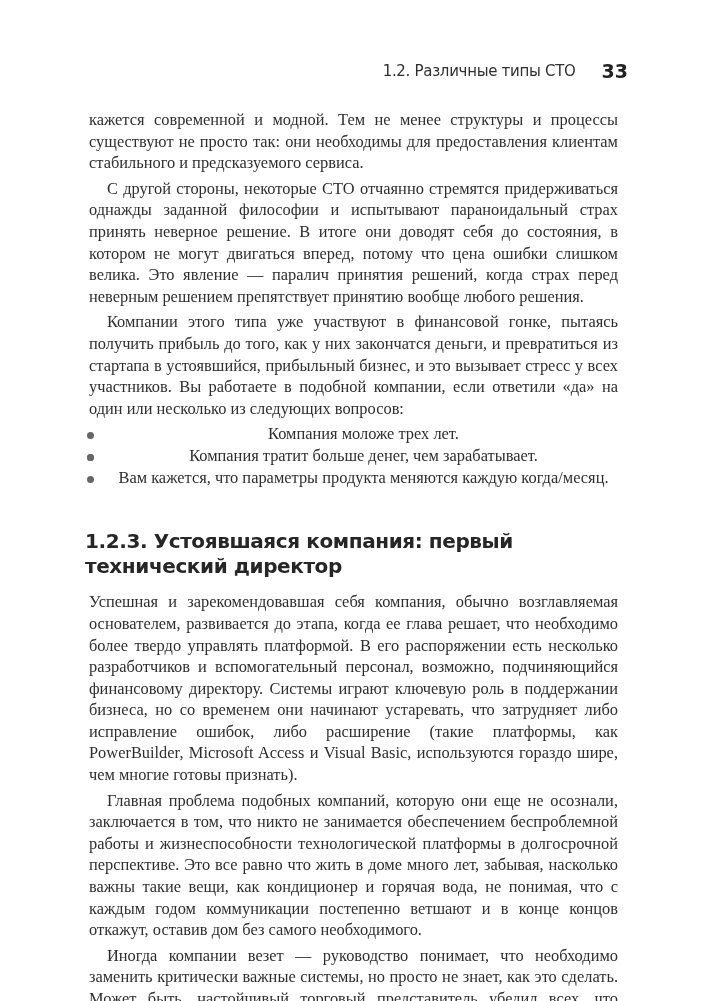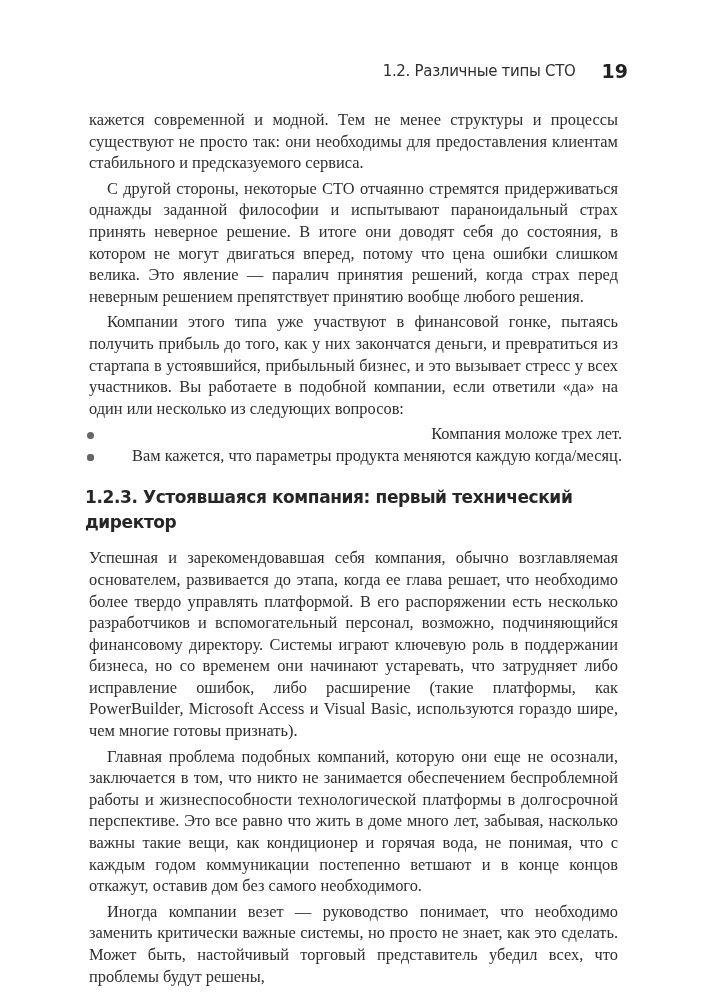--- a/index.html
+++ b/index.html
@@ -40,56 +40,57 @@
   .content p { margin: 4px; }
   .content p.indent { text-indent: 18px; }
   ul.bullets {
     list-style: none;
     margin: 3px 0 0 0; padding: 0;
   }
   ul.bullets li {
     position: relative;
     padding-left: 20px;
     line-height: 22px;
-    text-align: right;
+    text-align: center;
   }
   ul.bullets li .dot {
     position: absolute;
     left: 2px; top: 9px;
     width: 7px; height: 7px;
     border-radius: 50%;
     background: #666;
   }
   h3.subsection {
     font-family: "DejaVu Sans", sans-serif;
     font-weight: bold;
-    font-size: 17px;
+    font-size: 20px;
     line-height: 25px;
-    margin: 18px 0 12px 0;
+    margin: 40px 0 12px 0;
     color: #262626;
     letter-spacing: -0.4px;
     text-align: left;
   }
 </style>
 </head>
 <body>
 
 <div class="header">
   <span class="section">1.2. Различные типы СТО</span>
-  <span class="pageno">19</span>
+  <span class="pageno">33</span>
 </div>
 
 <div class="content">
   <p>кажется современной и модной. Тем не менее структуры и процессы существуют не просто так: они необходимы для предоставления клиентам стабильного и предсказуемого сервиса.</p>
   <p class="indent">С другой стороны, некоторые СТО отчаянно стремятся придерживаться однажды заданной философии и испытывают параноидальный страх принять неверное решение. В итоге они доводят себя до состояния, в котором не могут двигаться вперед, потому что цена ошибки слишком велика. Это явление — паралич принятия решений, когда страх перед неверным решением препятствует принятию вообще любого решения.</p>
   <p class="indent">Компании этого типа уже участвуют в финансовой гонке, пытаясь получить прибыль до того, как у них закончатся деньги, и превратиться из стартапа в устоявшийся, прибыльный бизнес, и это вызывает стресс у всех участников. Вы работаете в подобной компании, если ответили «да» на один или несколько из следующих вопросов:</p>
 
   <ul class="bullets">
     <li><span class="dot"></span><span>Компания моложе трех лет.</span></li>
     <li><span class="dot"></span></li>
+    <li><span class="dot"></span><span>Компания тратит больше денег, чем зарабатывает.</span></li>
     <li><span class="dot"></span><span>Вам кажется, что параметры продукта меняются каждую когда/месяц.</span></li>
   </ul>
 
   <h3 class="subsection">1.2.3. Устоявшаяся компания: первый технический директор</h3>
 
   <p>Успешная и зарекомендовавшая себя компания, обычно возглавляемая основателем, развивается до этапа, когда ее глава решает, что необходимо более твердо управлять платформой. В его распоряжении есть несколько разработчиков и вспомогательный персонал, возможно, подчиняющийся финансовому директору. Системы играют ключевую роль в поддержании бизнеса, но со временем они начинают устаревать, что затрудняет либо исправление ошибок, либо расширение (такие платформы, как PowerBuilder, Microsoft Access и Visual Basic, используются гораздо шире, чем многие готовы признать).</p>
   <p class="indent">Главная проблема подобных компаний, которую они еще не осознали, заключается в том, что никто не занимается обеспечением беспроблемной работы и жизнеспособности технологической платформы в долгосрочной перспективе. Это все равно что жить в доме много лет, забывая, насколько важны такие вещи, как кондиционер и горячая вода, не понимая, что с каждым годом коммуникации постепенно ветшают и в конце концов откажут, оставив дом без самого необходимого.</p>
   <p class="indent">Иногда компании везет — руководство понимает, что необходимо заменить критически важные системы, но просто не знает, как это сделать. Может быть, настойчивый торговый представитель убедил всех, что проблемы будут решены,</p>
 </div>
 

